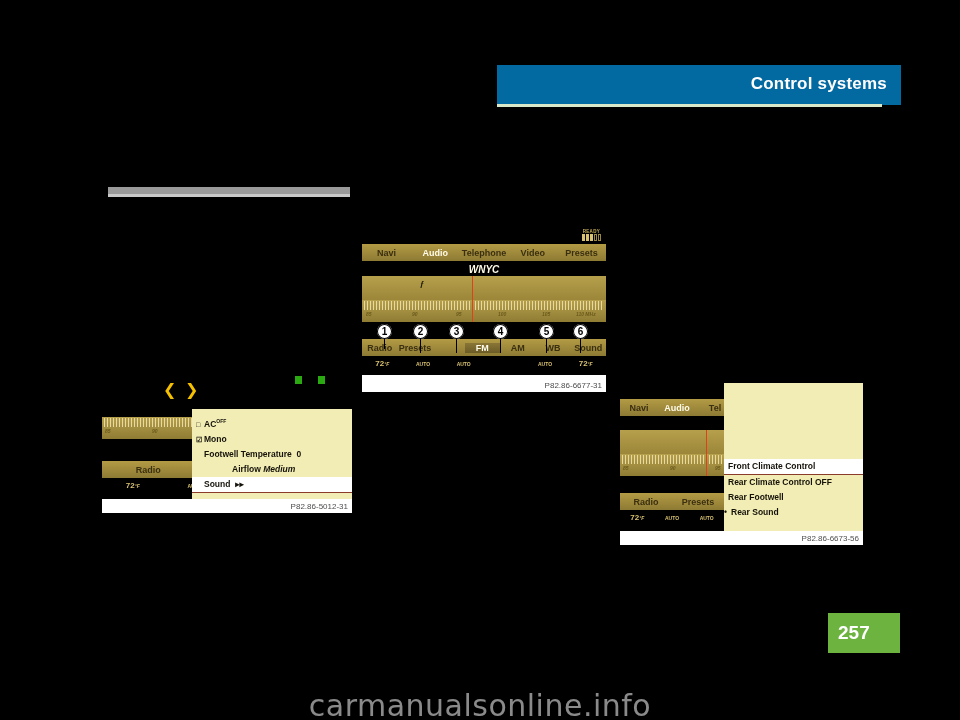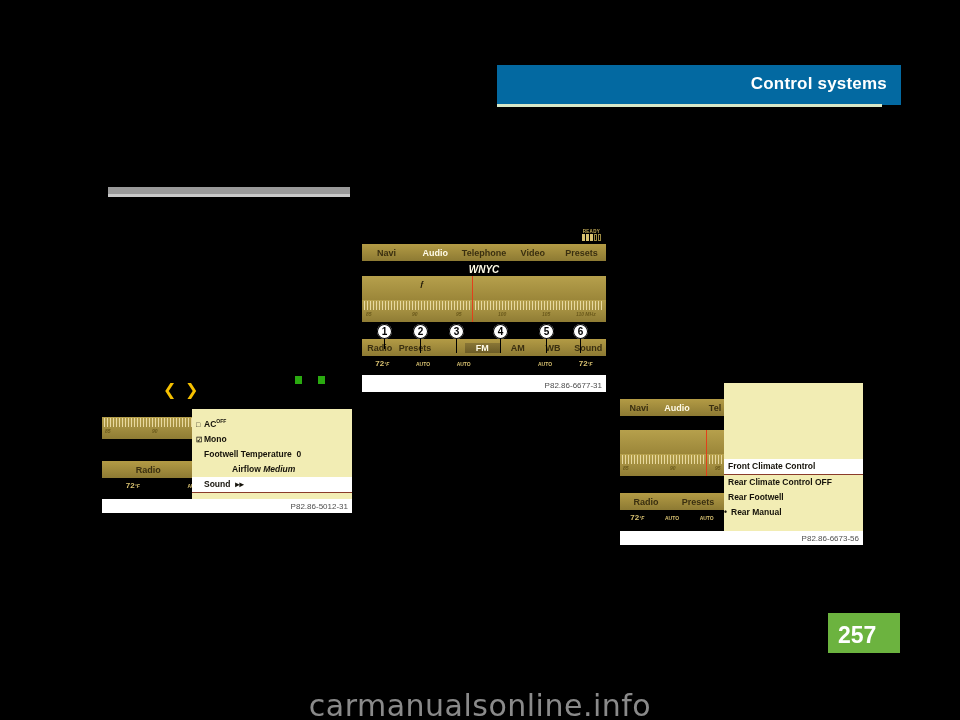--- a/index.html
+++ b/index.html
@@ -25,21 +25,21 @@
     background:#d8e8c8;
   }
 
   
   .page-tab{
     position:absolute;left:828px;top:613px;width:72px;height:40px;
     background:#6cb33f;
   }
   .page-tab .num{
     position:absolute;left:10px;top:9px;
-    color:#fff;font-weight:bold;font-size:23px;
+    color:#fff;font-weight:bold;font-size:19px;
   }
 
   
   .watermark{
     position:absolute;left:0;top:688px;width:960px;text-align:center;
     color:#8a8a8a;font-size:30px;letter-spacing:.5px;
     font-family:"DejaVu Sans", sans-serif;
   }
 
   
@@ -340,21 +340,21 @@
           <span>Front Climate Control</span>
         </div>
         <div class="sep"></div>
         <div class="row">
           <span>Rear Climate Control OFF</span>
         </div>
         <div class="row">
           <span>Rear Footwell</span>
         </div>
         <div class="row" style="padding-left:0;">
-          <span style="display:inline-block;width:7px;">•</span><span>Rear Manual</span>
+          <span style="display:inline-block;width:7px;">•</span><span>Rear Sound</span>
         </div>
       </div>
     </div>
     <div class="caption">P82.86-6673-56</div>
   </div>
 
   <div class="page-tab">
     <div class="num">257</div>
   </div>
 

